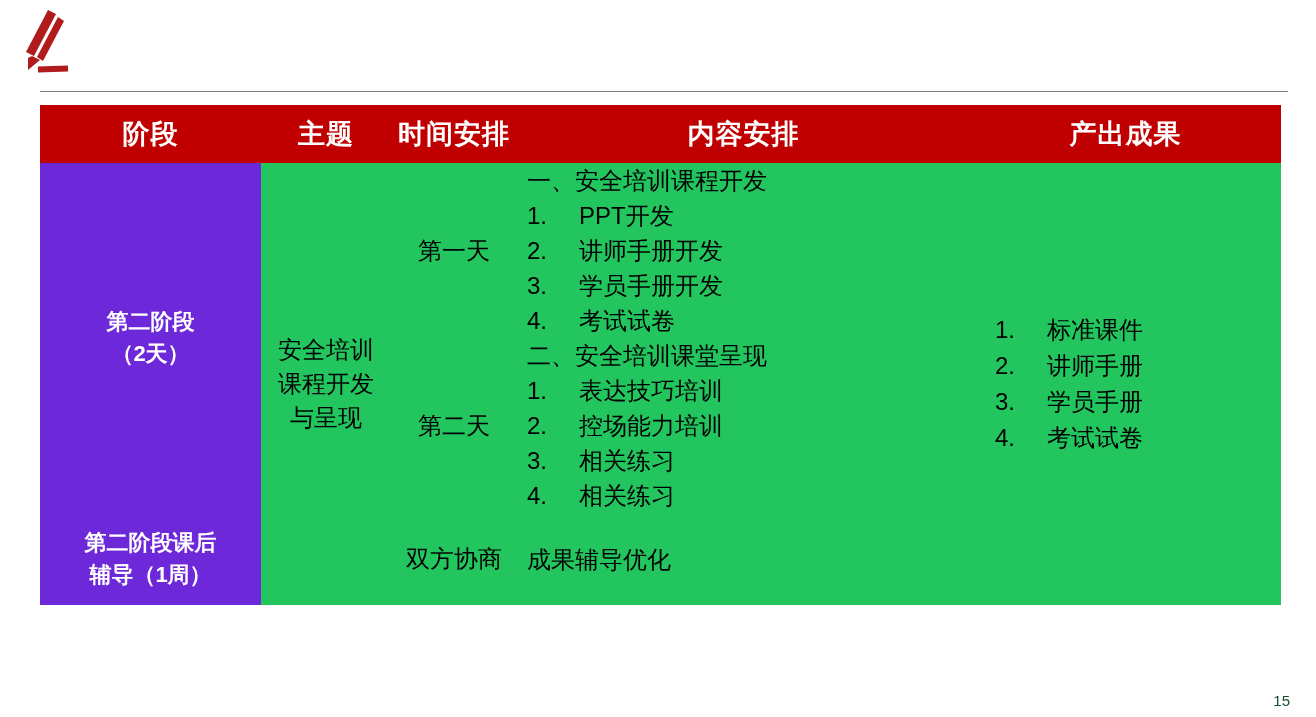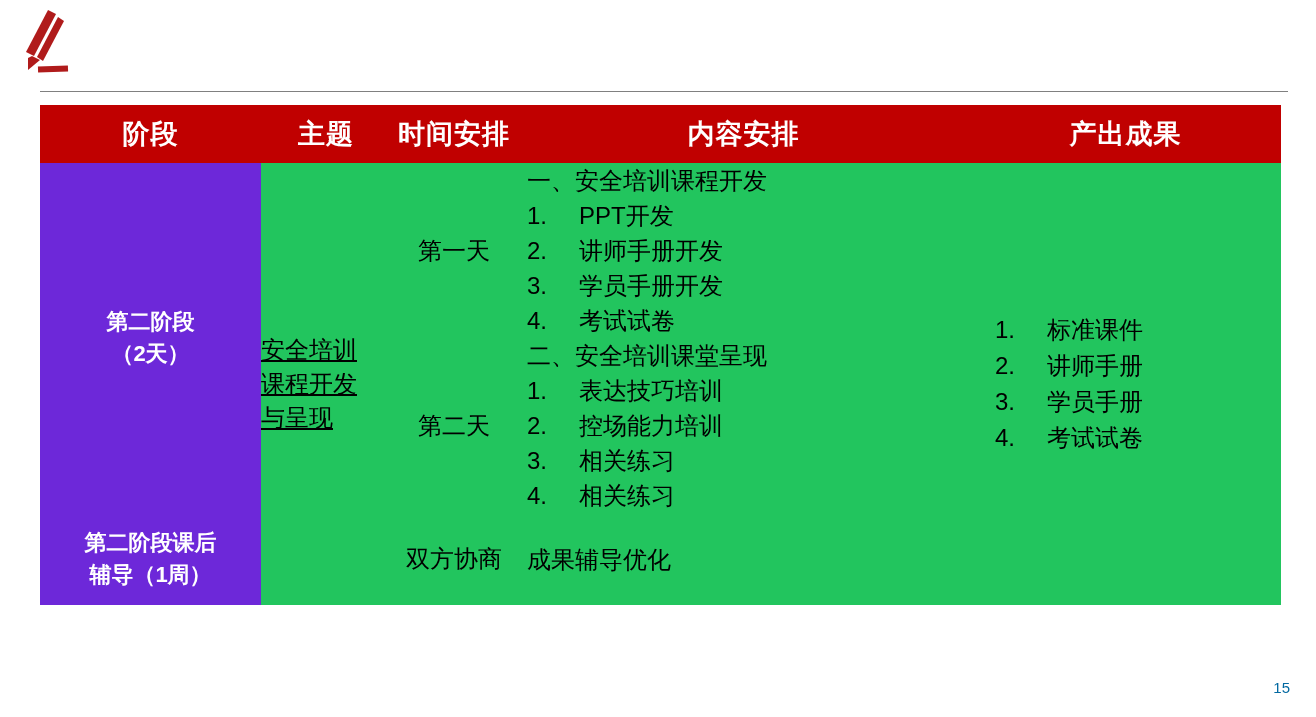--- a/index.html
+++ b/index.html
@@ -102,22 +102,22 @@
     background: #22c55e;
     color: #000000;
     border-right: 2px solid #FFFFFF;
     border-bottom: 2px solid #FFFFFF;
   }
   .blue.last-col { border-right: 0; }
   .blue.last-row { border-bottom: 0; }
 
   .topic-cell {
     font-size: 24px;
+    text-align: center;
     line-height: 34px;
-    text-decoration: underline;
   }
   .time-cell {
     font-size: 24px;
     text-align: center;
   }
   .content-cell {
     font-size: 24px;
     text-align: left;
     padding-left: 10px !important;
     line-height: 35px;
@@ -155,23 +155,23 @@
   .outcome-cell ol.num-list li .num {
     display: inline-block;
     width: 52px;
   }
   .simple-text { display: block; }
 
   
   .page-number {
     position: absolute;
     right: 26px;
-    bottom: 21px;
+    bottom: 8px;
     font-size: 15px;
-    color: #0369a1;
+    color: #14532d;
   }
 </style>
 </head>
 <body>
 
 <div class="slide-header">
 
   <div class="pencil-icon">
     <svg width="56" height="70" viewBox="0 0 56 70" xmlns="http://www.w3.org/2000/svg">
       <g fill="#B01B1B">

